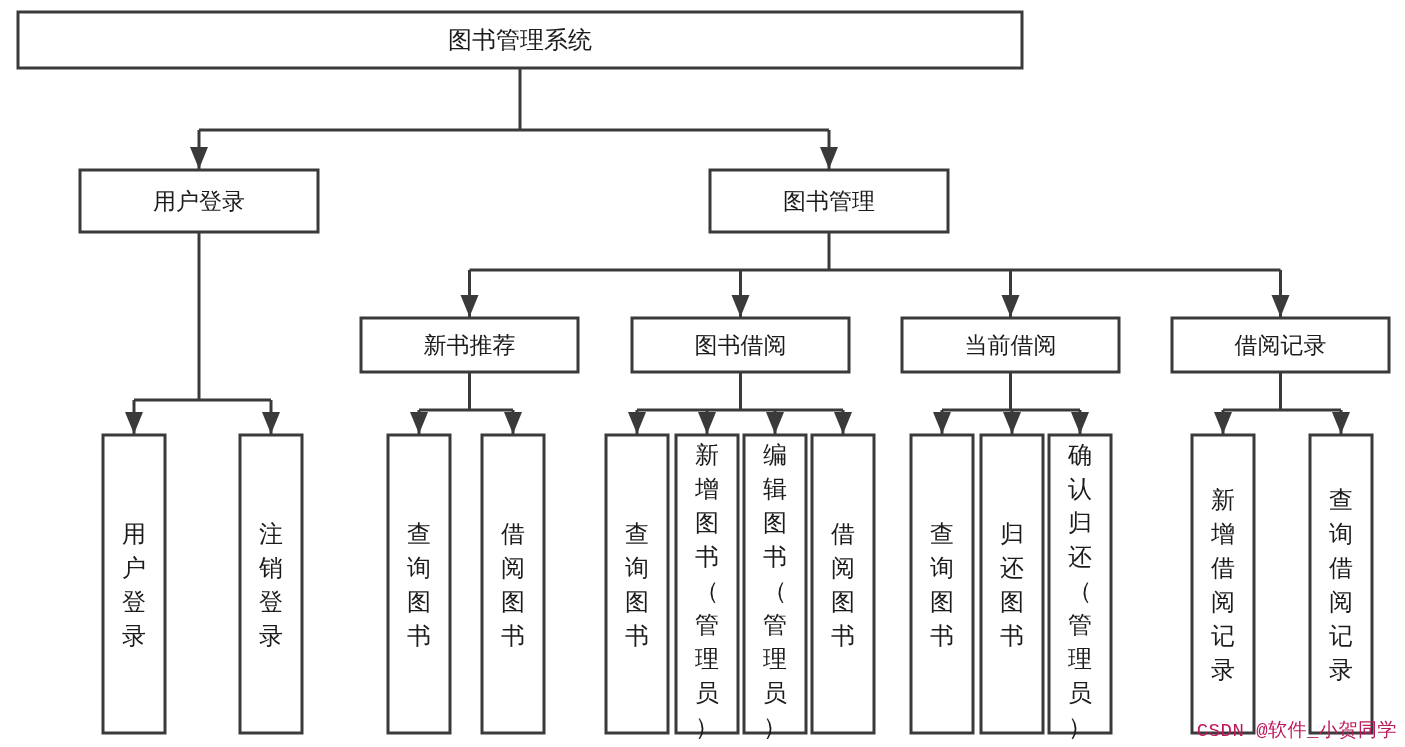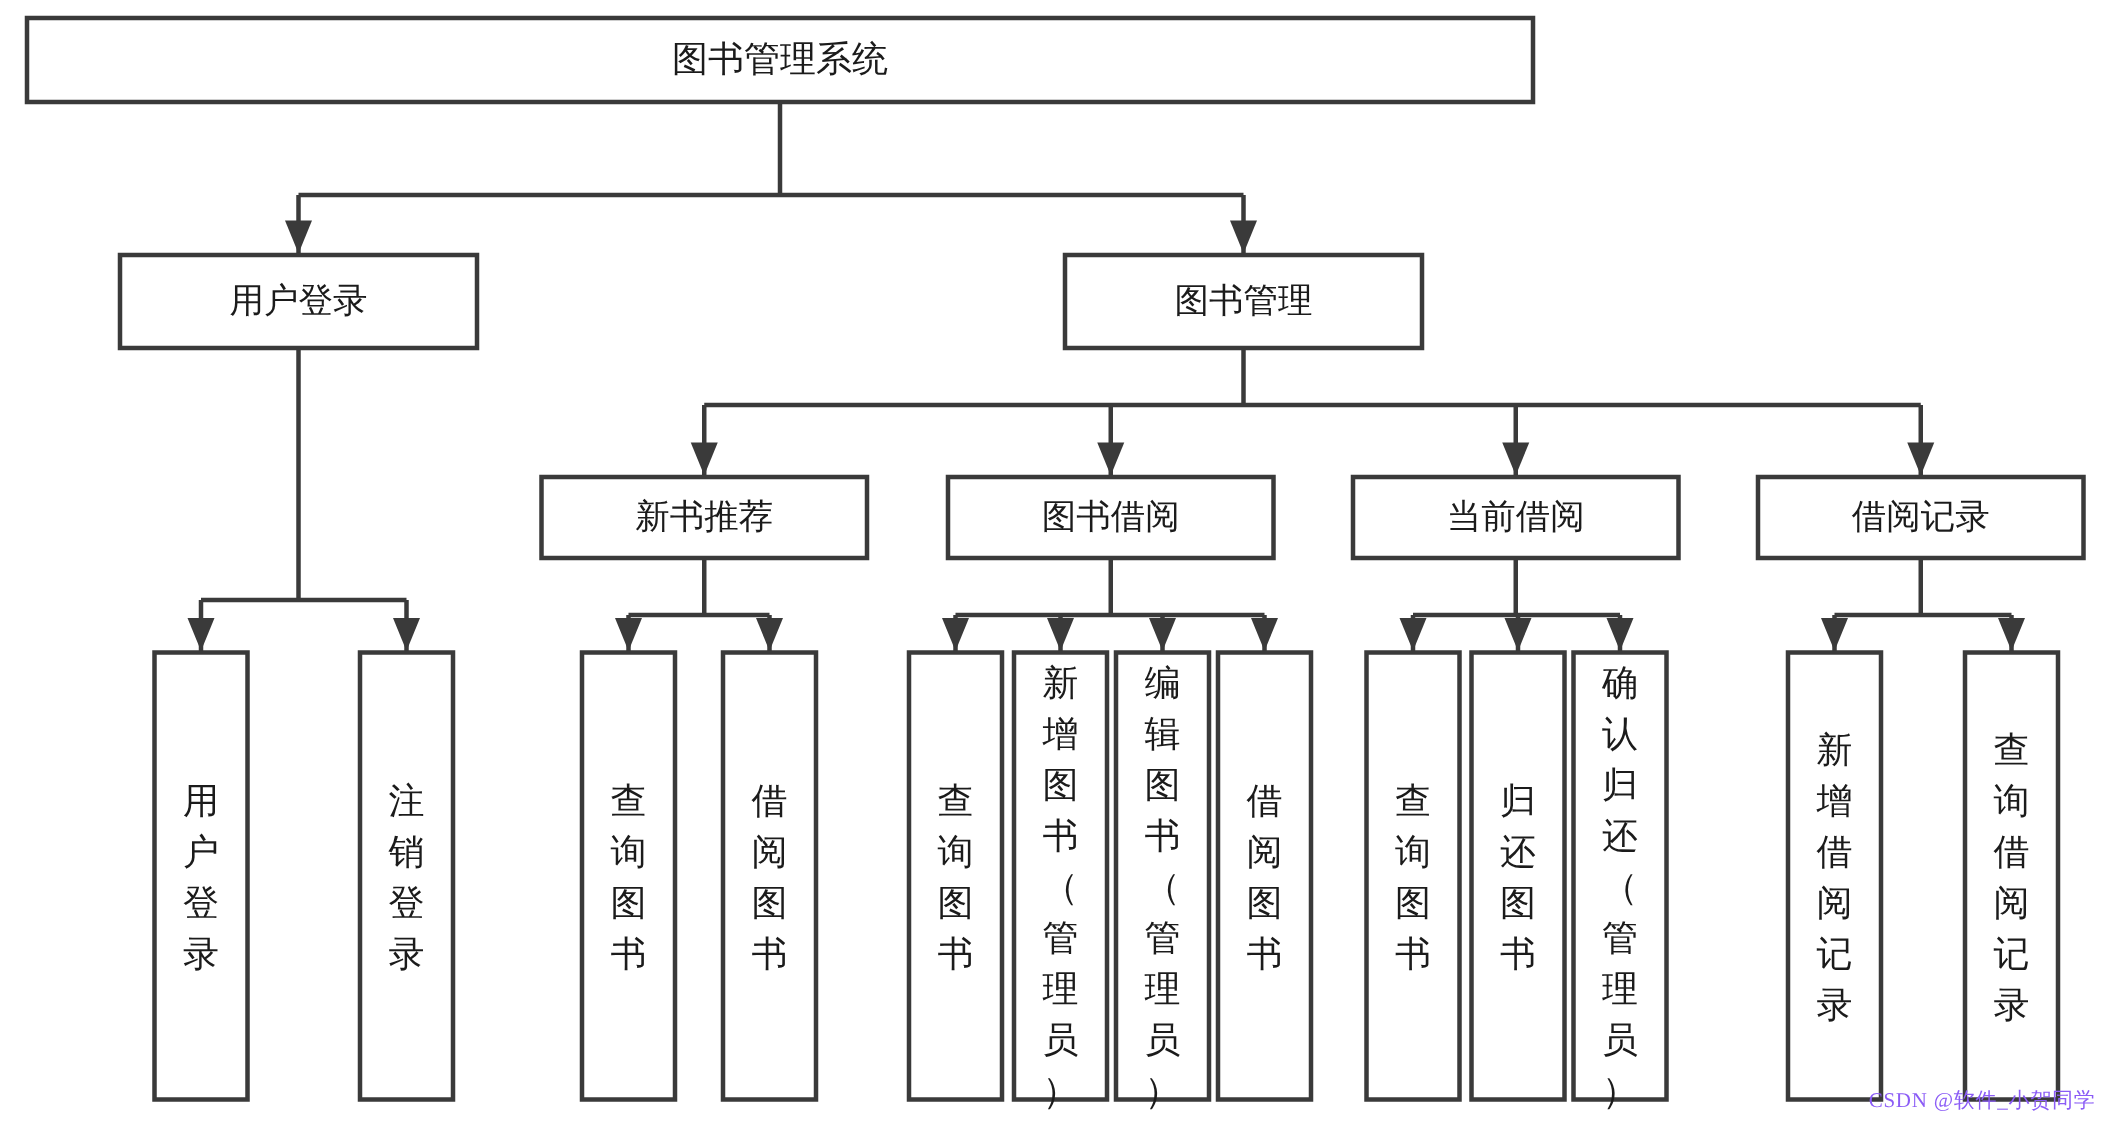--- a/index.html
+++ b/index.html
@@ -53,23 +53,23 @@
     stroke-linecap: butt;
   }
   .edge-arrow {
     fill: #3a3a3a;
     stroke: none;
   }
   .watermark {
     position: absolute;
     right: 8px;
     bottom: 4px;
-    font-family: Liberation Serif, serif;
-    font-size: 14px;
-    color: #8b5cf6;
+    font-family: Liberation Mono, monospace;
+    font-size: 19px;
+    color: #be185d;
     white-space: nowrap;
     letter-spacing: 0.5px;
     user-select: none;
   }
 </style>
 </head>
 <body>
 
 <div id="diagram-root">
   <svg class="canvas" viewBox="0 0 1405 747" xmlns="http://www.w3.org/2000/svg">

